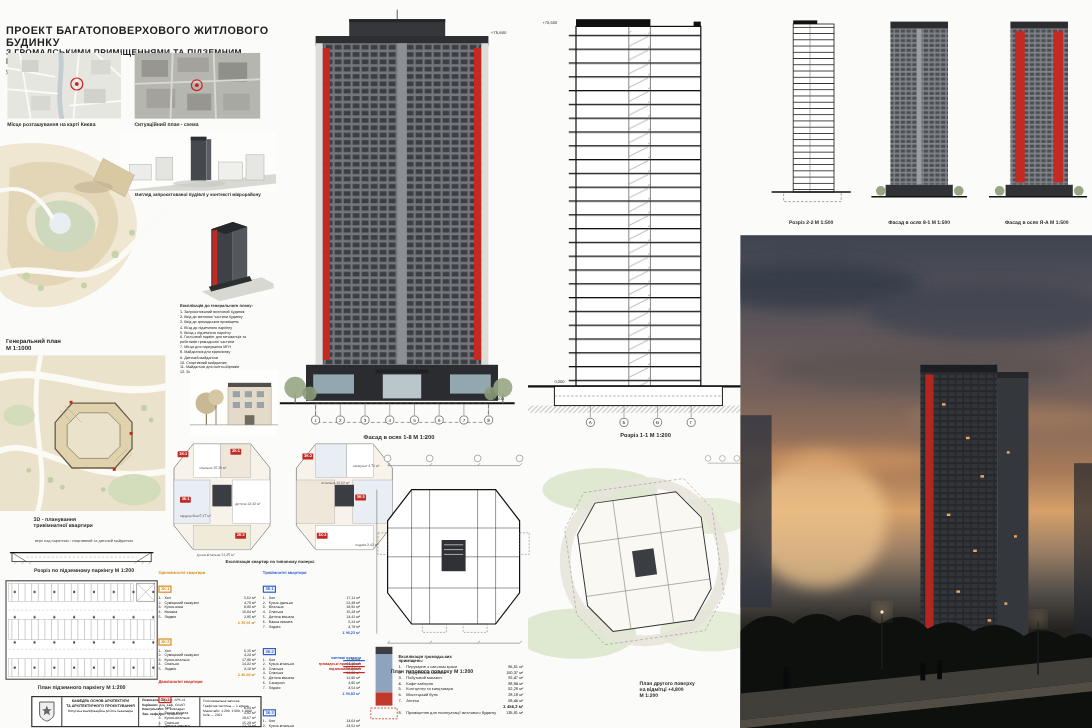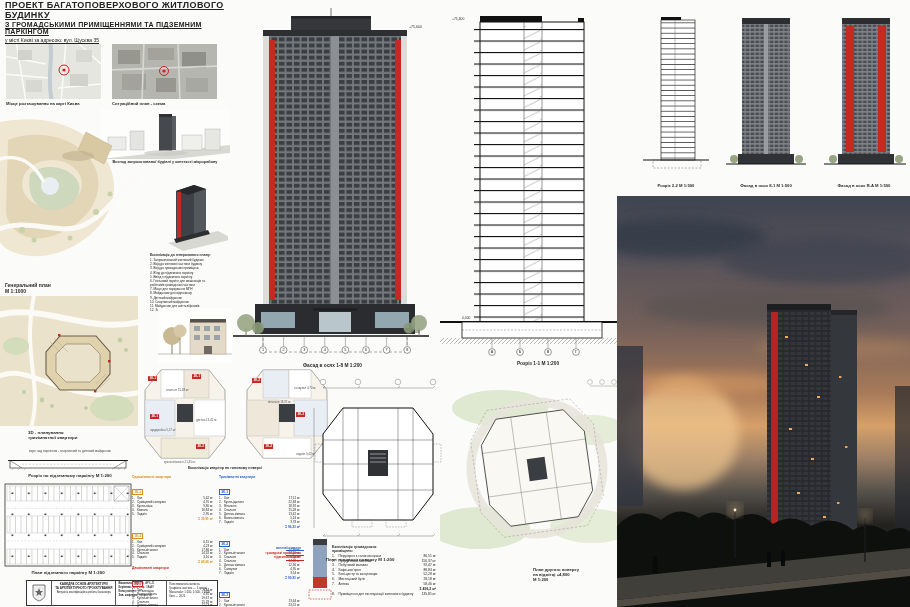--- a/index.html
+++ b/index.html
@@ -42,21 +42,21 @@
   .chip{position:absolute;background:#c22a22;color:#fff;font-size:3.2px;font-weight:bold;
         padding:.2px 1.4px;border-radius:.6px;line-height:1.3;}
   .rlabel{position:absolute;font-size:2.9px;color:#555;white-space:nowrap;}
   .callout-line{position:absolute;height:.7px;}
 </style>
 </head>
 <body>
 
 <div class="board">
 
-  <div class="abs" style="left:5px;top:0;width:230px;text-decoration:underline;">
+  <div class="abs" style="left:5px;top:20px;width:230px;">
     <div class="title-l1">ПРОЕКТ  БАГАТОПОВЕРХОВОГО  ЖИТЛОВОГО  БУДИНКУ</div>
     <div class="title-l2">З ГРОМАДСЬКИМИ ПРИМІЩЕННЯМИ ТА ПІДЗЕМНИМ ПАРКІНГОМ</div>
     <div class="title-l3">у місті Києві  за адресою:  вул. Щусєва 35</div>
   </div>
 
   <div class="abs" style="left:6px;top:44px;width:95px;height:55px;">
     <svg viewBox="0 0 95 55" width="95" height="55">
       <rect width="95" height="55" fill="#e6e6e1"></rect>
       <path d="M44,-3 C48,15 40,30 46,58" stroke="#c3ccd1" stroke-width="4" fill="none"></path>
       <path d="M-3,12 L40,20 M-3,30 L42,34 M10,-3 L20,58 M60,-3 L55,58 M70,-3 L95,20 M52,44 L95,40" stroke="#fbfbf8" stroke-width="1.4" fill="none"></path>

